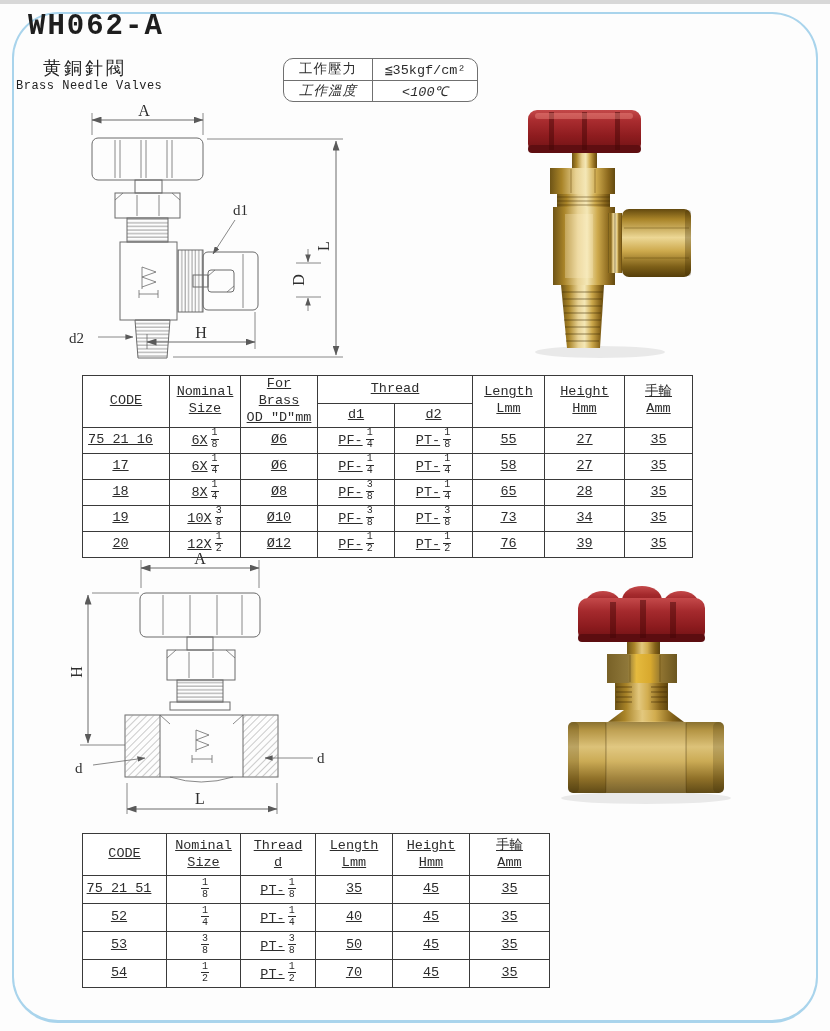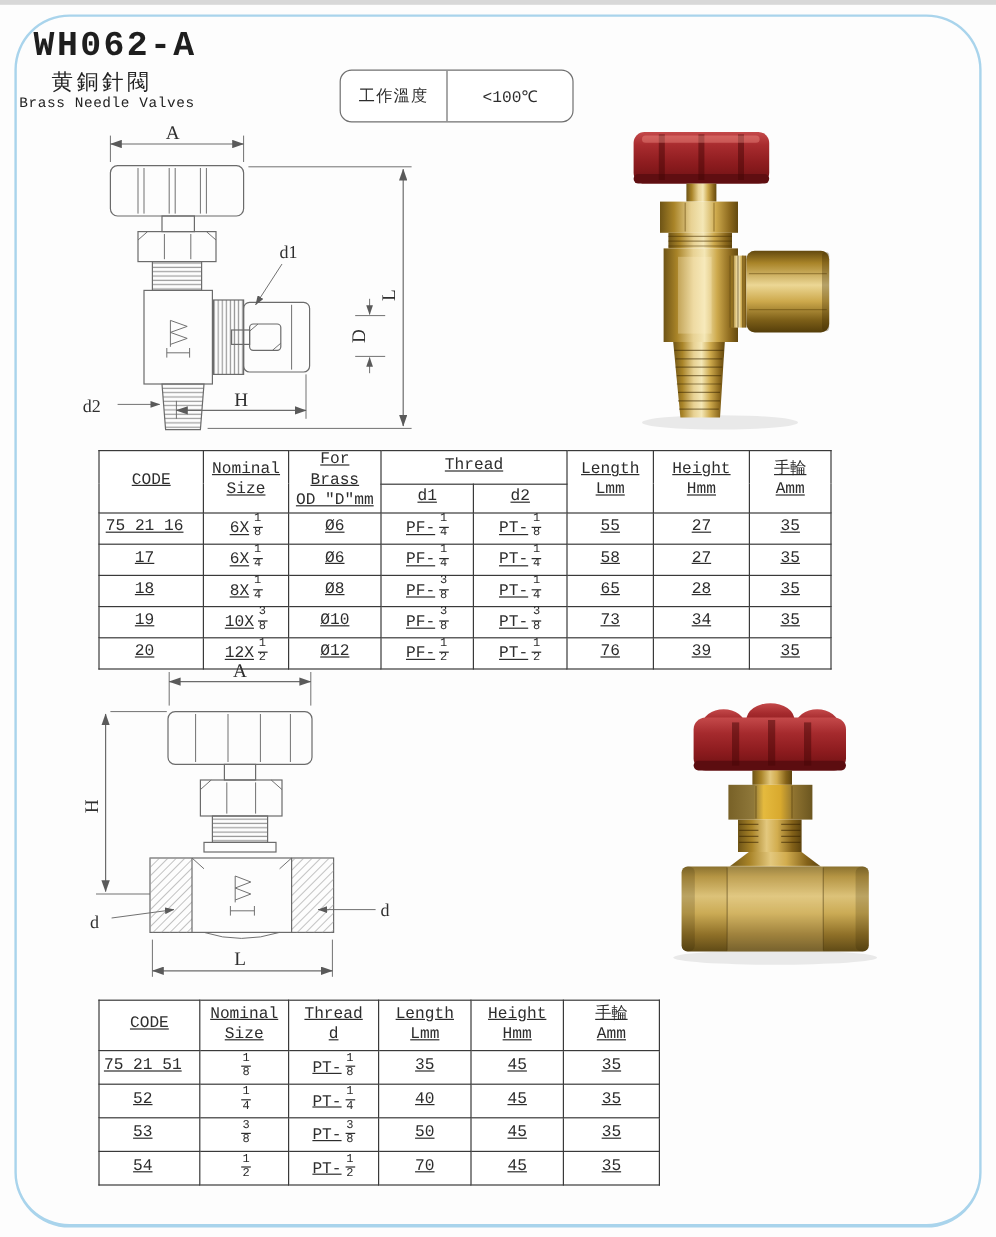--- a/index.html
+++ b/index.html
@@ -8,31 +8,31 @@
     --dline:#6b6b6b;
     --ink:#2d2d2d;
   }
   html,body{margin:0;padding:0;background:#fff;}
   .page{position:relative;width:830px;height:1031px;background:#fdfdfd;overflow:hidden;
         font-family:"Liberation Mono",monospace;color:var(--ink);}
   .topstrip{position:absolute;top:0;left:0;width:830px;height:4px;background:#d8d8d8;}
   .frame{position:absolute;left:12px;top:12px;width:802px;height:1006px;border:2px solid var(--accent);
          border-bottom-width:3px;border-radius:46px;pointer-events:none;}
   
-  .model{position:absolute;left:28px;top:22px;font-size:29px;font-weight:bold;letter-spacing:2px;color:#1e1e1e;}
+  .model{position:absolute;left:28px;top:10px;font-size:29px;font-weight:bold;letter-spacing:2px;color:#1e1e1e;}
   .title-zh{position:absolute;left:43px;top:56px;font-family:"Liberation Serif",serif;font-size:18px;letter-spacing:3px;color:#222;}
   .title-en{position:absolute;left:16px;top:79px;font-size:12px;letter-spacing:0.5px;color:#222;}
   
   .spec-box{position:absolute;left:283px;top:58px;width:193px;height:42px;border:1.5px solid #707070;
             border-radius:10px;overflow:hidden;background:#fff;}
   .spec-box table{border-collapse:collapse;width:100%;height:100%;table-layout:fixed;}
   .spec-box td{border:1px solid #707070;font-size:13.5px;text-align:center;padding:0;}
   .spec-box tr td:first-child{width:88px;font-family:"Liberation Serif",serif;letter-spacing:1px;}
   .spec-box tr:first-child td{border-top:none;}
-  .spec-box tr:last-child td{border-bottom:none;}
+  .spec-box tr:last-child td{border-bottom:none;font-style:italic;}
   .spec-box td:first-child{border-left:none;}
   .spec-box td:last-child{border-right:none;}
   
   table.data{position:absolute;border-collapse:collapse;table-layout:fixed;background:#fff;text-decoration:underline;}
   table.data th,table.data td{border:1px solid var(--line);font-weight:normal;font-size:13.5px;
         text-align:center;padding:0 2px;white-space:pre-line;line-height:1.25;}
   table.data td:first-child{padding-right:13px;}
   .t1{left:82px;top:375px;width:610px;}
   .t1 thead tr:first-child{height:23px;}
   .t1 thead tr:nth-child(2){height:20px;}
@@ -60,20 +60,24 @@
   <div class="frame"></div>
 
   <div class="model">WH062-A</div>
   <div class="title-zh">黄銅針閥</div>
   <div class="title-en">Brass Needle Valves</div>
 
   <div class="spec-box">
     <table>
         <tbody>
           <tr>
+            <td>工作壓力</td>
+            <td>≦35kgf/cm²</td>
+          </tr>
+          <tr>
             <td>工作溫度</td>
             <td>&lt;100℃</td>
           </tr>
         </tbody>
       </table>
   </div>
 
   <svg class="abs" style="left:55px;top:103px;" width="300" height="270" viewBox="0 0 300 270">
     <defs>
       <marker id="da-m" viewBox="0 0 10 7" refX="9.5" refY="3.5" markerWidth="10" markerHeight="7" orient="auto-start-reverse">

